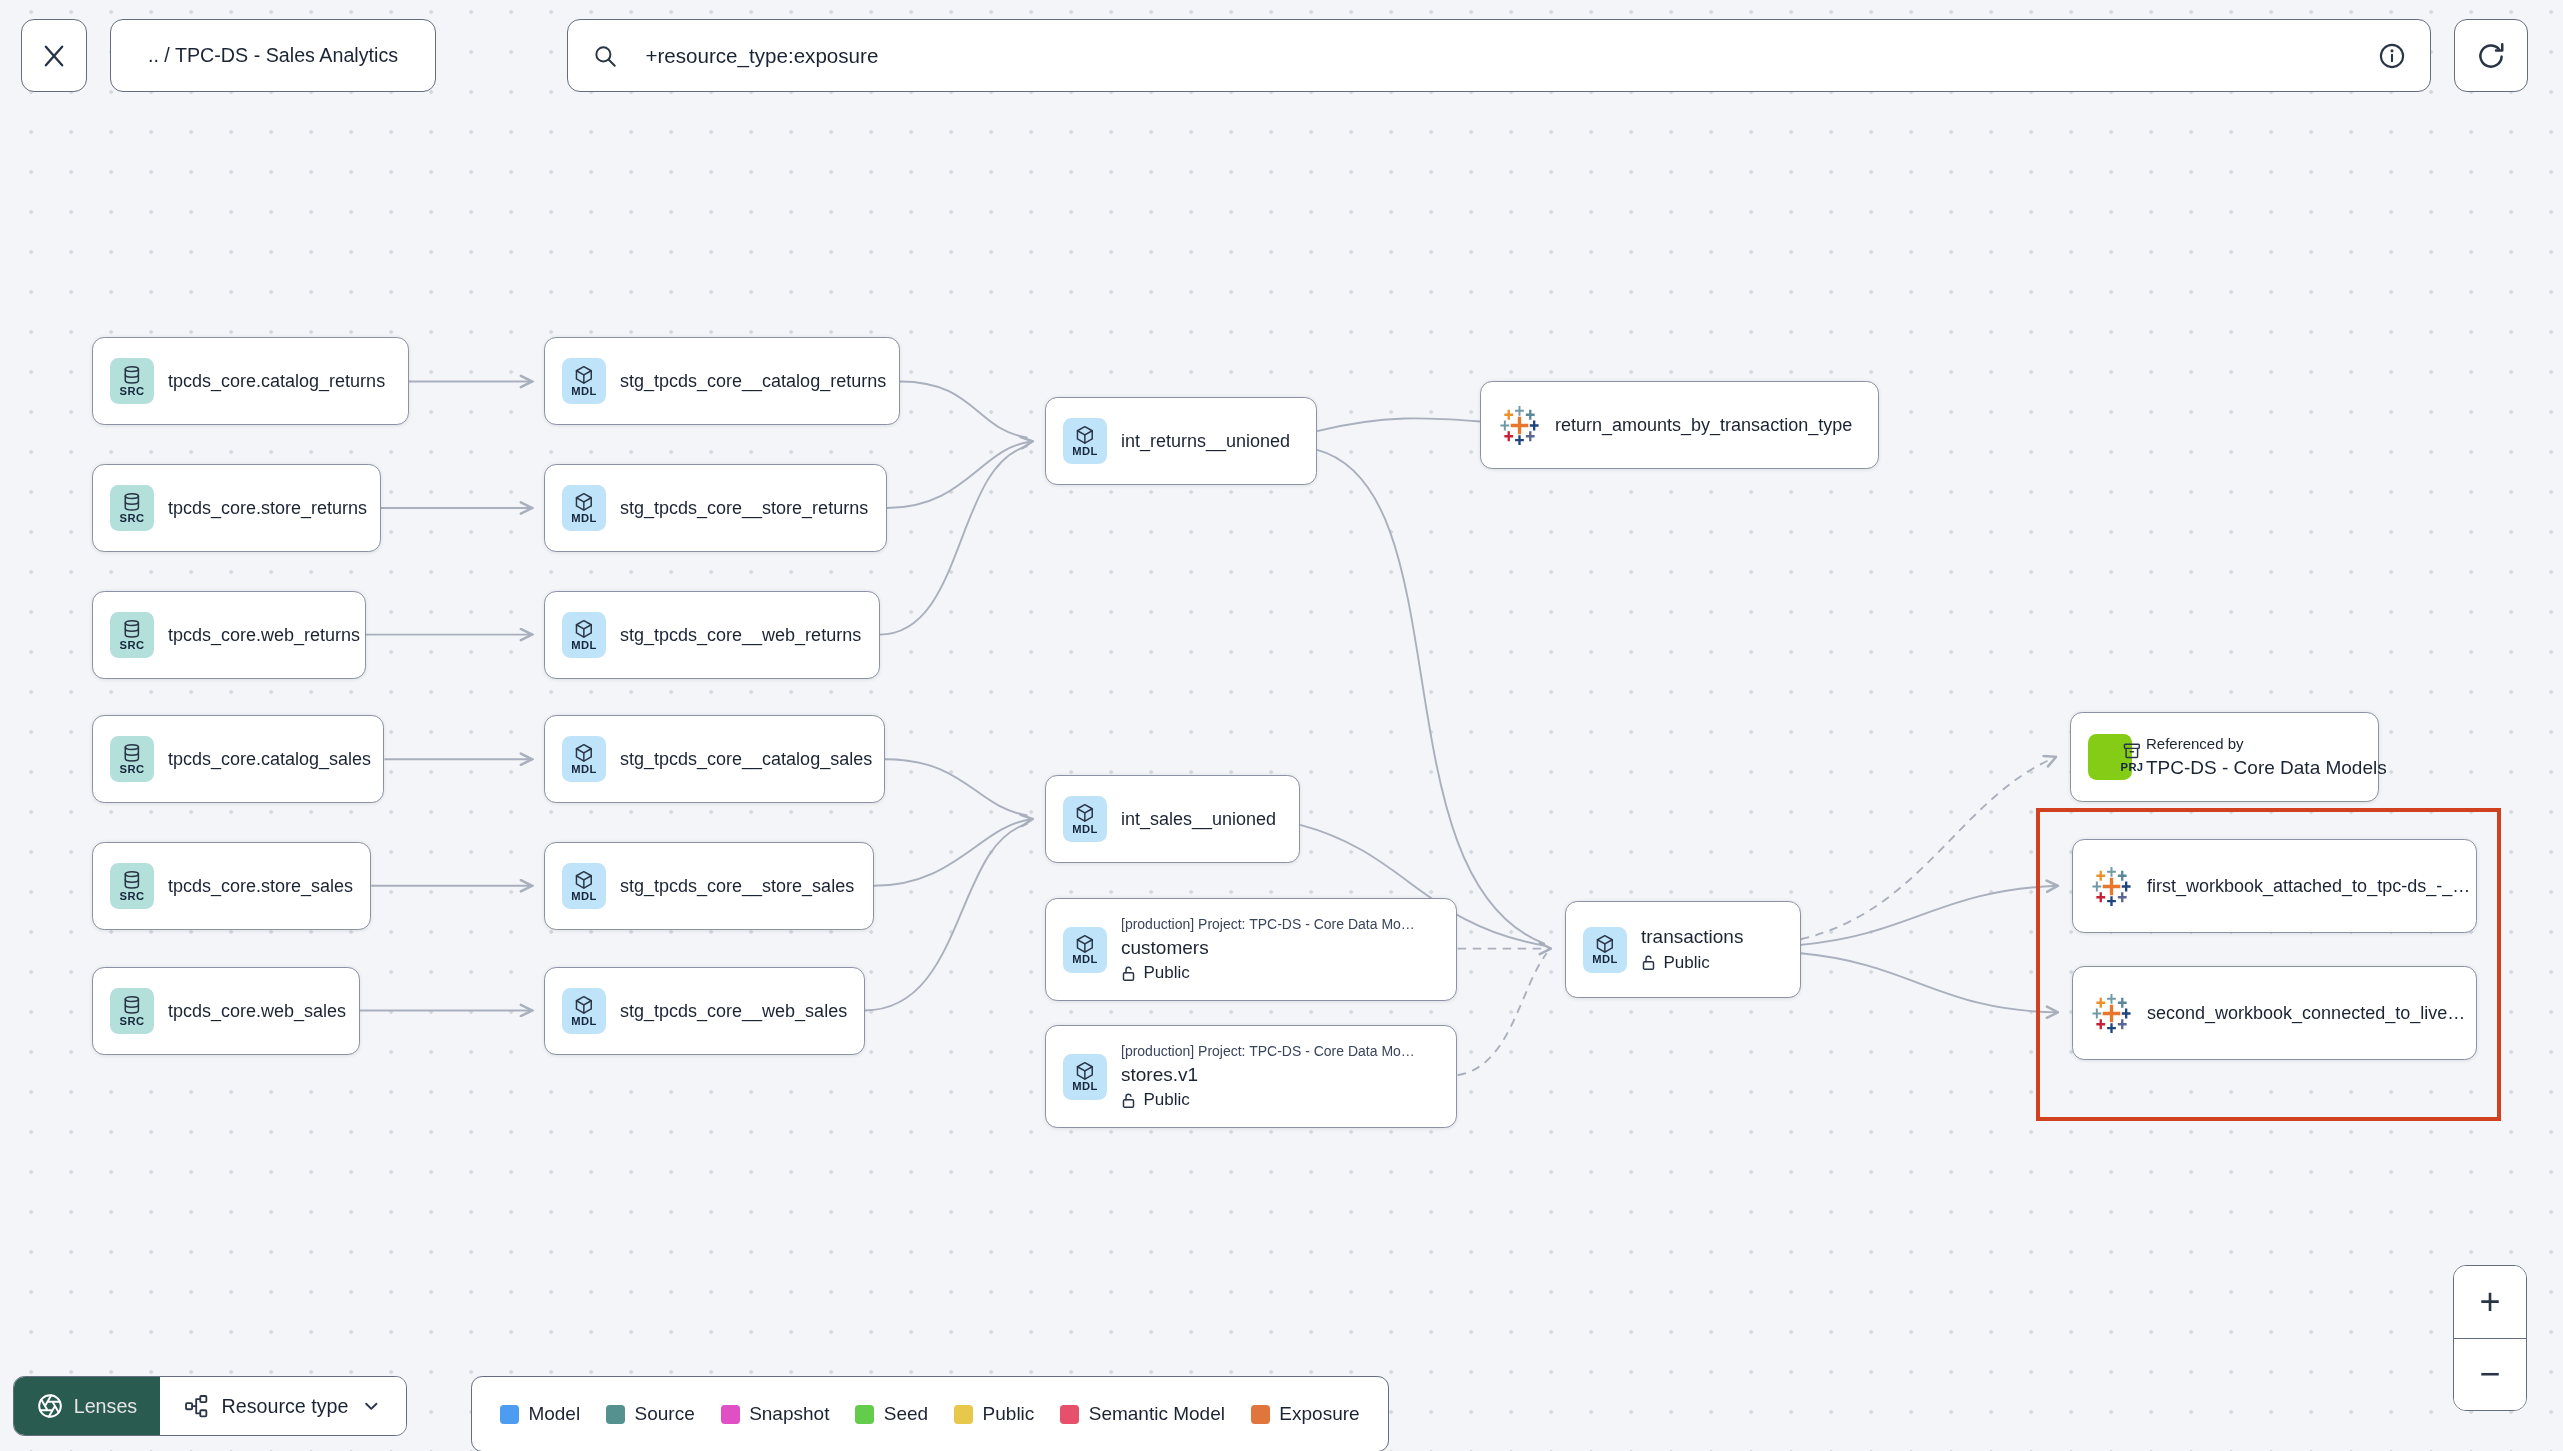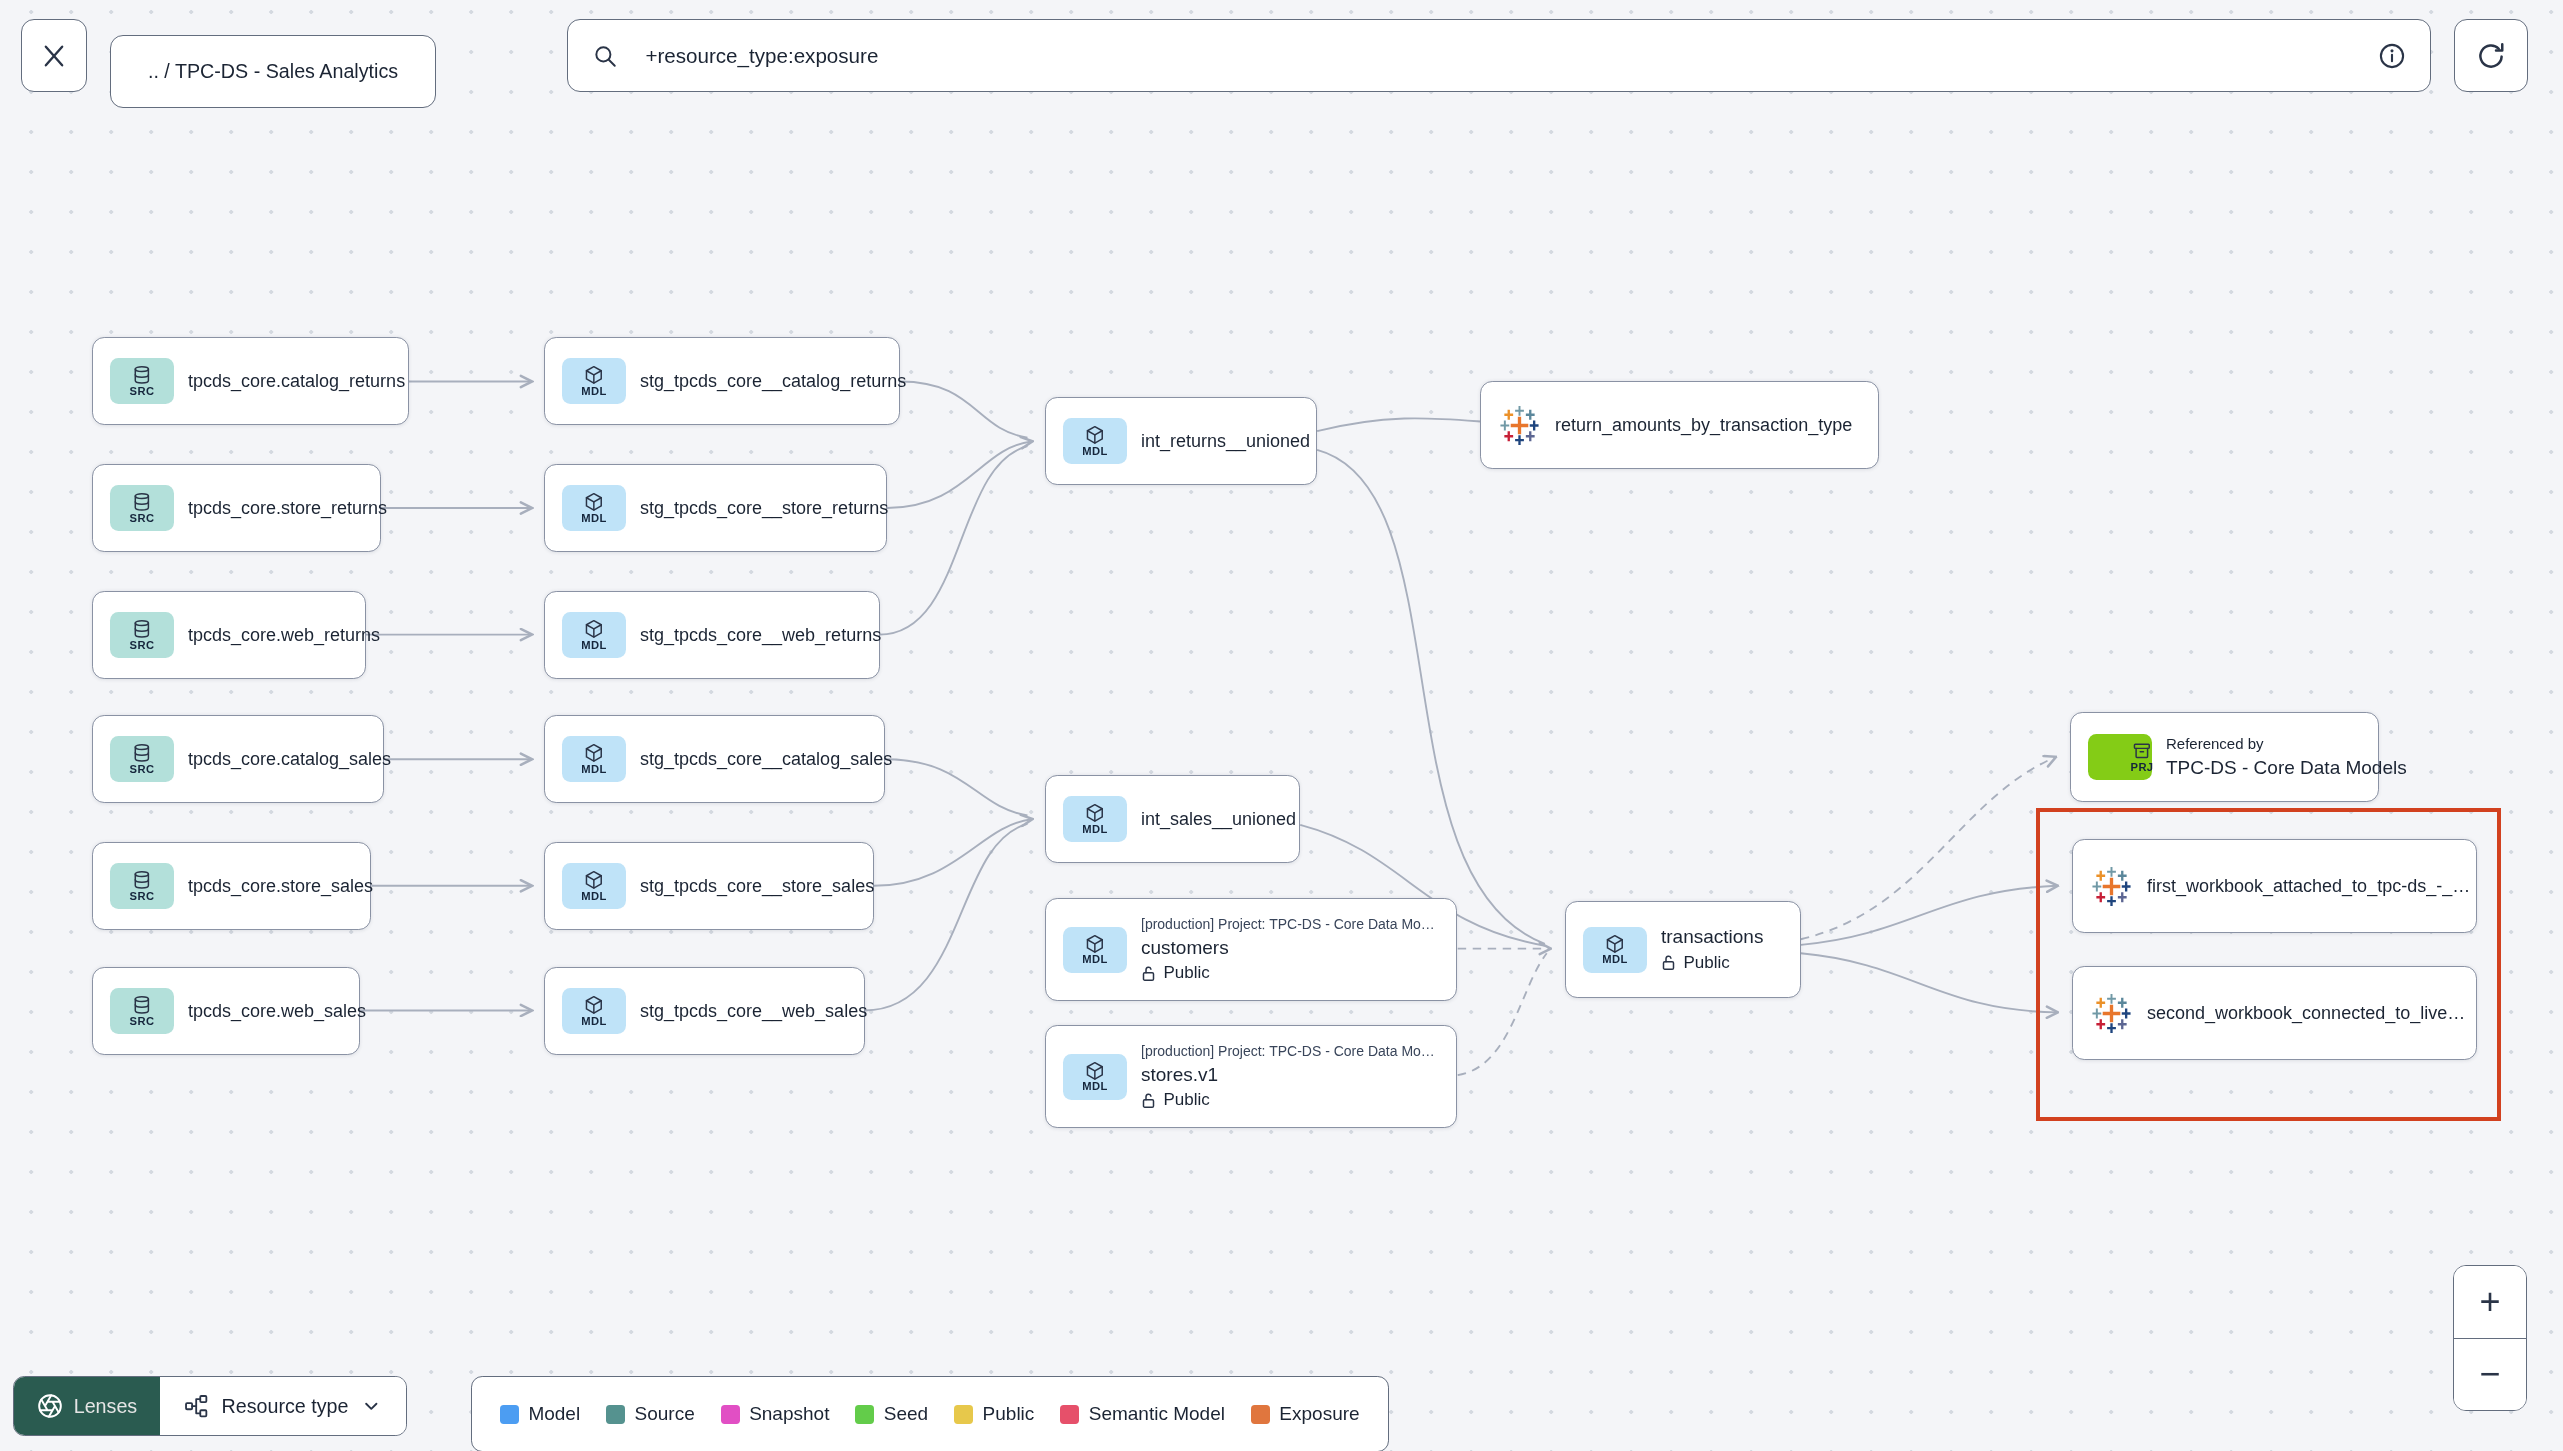--- a/index.html
+++ b/index.html
@@ -19,21 +19,21 @@
     position: absolute; top: 19px; height: 73px;
     background: #fff; border: 1.9px solid #636d7e; border-radius: 13px;
     display: flex; align-items: center; justify-content: center;
     cursor: pointer;
   }
   .close-btn { left: 20.6px; width: 66px; }
   .breadcrumb-pill {
     position: absolute; top: 19px; left: 110px; width: 326px; height: 73px;
     background: #fff; border: 1.9px solid #636d7e; border-radius: 13px;
     display: flex; align-items: center; justify-content: center;
-    font-size: 19.7px; cursor: pointer; margin-top: 16px;
+    font-size: 19.7px; cursor: pointer;
   }
   .search-bar {
     position: absolute; top: 19px; left: 567px; width: 1864px; height: 73px;
     background: #fff; border: 1.9px solid #636d7e; border-radius: 13px;
     display: flex; align-items: center; gap: 17px; padding: 0 24.4px;
   }
   .search-bar input {
     flex: 1; border: none; outline: none; font-size: 20.6px;
     font-family: "Liberation Sans", sans-serif; color: #1b2433; background: transparent; margin-left: 10px;
   }
@@ -46,21 +46,21 @@
     box-shadow: 0 0.9px 3.7px rgba(25,35,55,.10);
     cursor: pointer; z-index: 3;
   }
   .node-label { font-size: 18px; white-space: nowrap; }
   .node-rows { display: flex; flex-direction: column; gap: 4.7px; }
   .project-line { font-size: 14px; color: #39455a; white-space: nowrap; }
   .name-line { font-size: 19px; white-space: nowrap; }
   .ref-title { font-size: 15px; white-space: nowrap; }
   .access-line { display: flex; align-items: center; gap: 7.5px; font-size: 17px; }
   .chip {
-    width: 64px; height: 46px; border-radius: 8.4px; flex: none;
+    width: 44px; height: 46px; border-radius: 8.4px; flex: none;
     display: flex; flex-direction: column; align-items: center; justify-content: center;
   }
   .chip-label { font-size: 11.2px; font-weight: 700; color: #15263c; letter-spacing: 0.4px; }
   .chip.src { background: #b3e0da; }
   .chip.mdl { background: #bfe3f8; }
   .chip.prj { background: #84cc16; padding-left: 44px; }
   .tableau { width: 43px; height: 43px; flex: none; }
   
   svg.edges { position: absolute; left: 0; top: 0; z-index: 1; pointer-events: none; }
   .edge { fill: none; stroke: #a8afbd; stroke-width: 2; }

